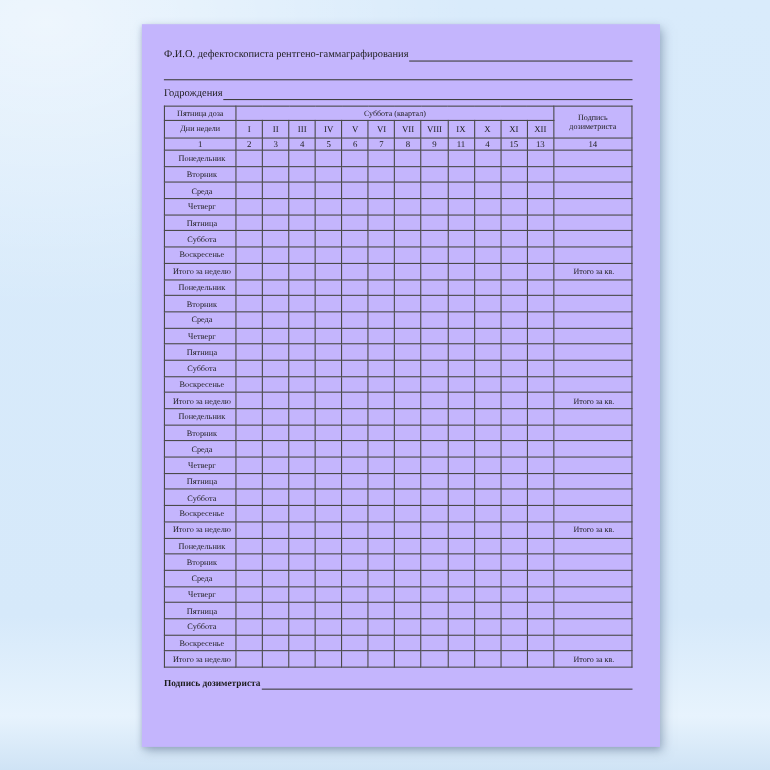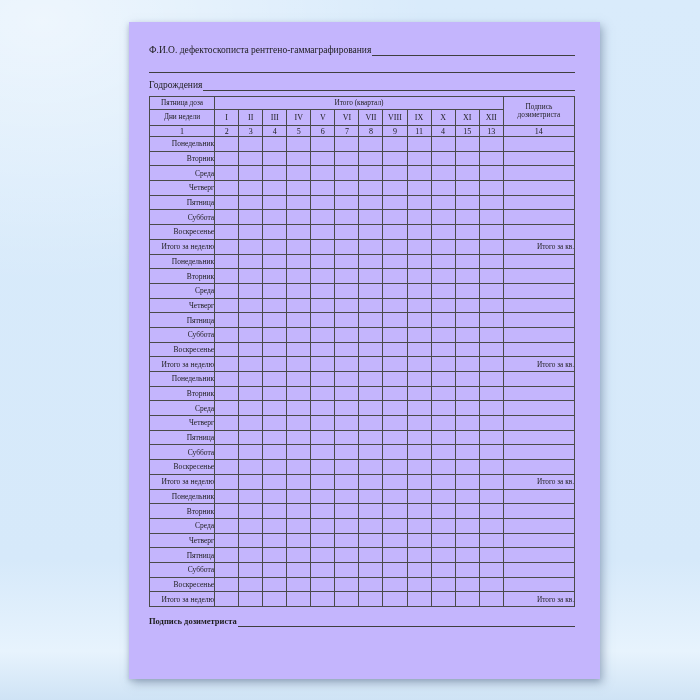--- a/index.html
+++ b/index.html
@@ -27,22 +27,22 @@
   th, td {
     border:1px solid #4a4a4a; padding:0; font-weight:normal;
     overflow:hidden; white-space:nowrap; vertical-align:middle;
   }
   thead th { font-size:7.3px; text-align:center; line-height:1.15; }
   th.sign-col { white-space:normal; }
   tr.r-h1 { height:13px; } tr.r-h2 { height:16px; } tr.r-h3 { height:11px; }
   tbody tr { height:14.7px; }
   td.num { font-size:8px; text-align:center; }
   th.numeral { font-size:8px; }
-  td.day { font-size:7.5px; text-align:right; padding-left:3px; }
-  td.qtotal { font-size:7.3px; text-align:right; padding-left:2px; }
+  td.day { font-size:7.5px; text-align:center; padding-left:3px; }
+  td.qtotal { font-size:7.3px; text-align:center; padding-left:2px; }
   .footer-sign { display:flex; align-items:flex-end; margin-top:8px; font-size:8.5px; font-weight:bold; line-height:13px; height:13px; }
   .footer-sign .fill { flex:1; border-bottom:1px solid #3f3f3f; margin-bottom:1px; margin-left:1px; }
 </style>
 </head>
 <body>
 
 <div class="paper">
 
   <div class="fline fio-row">
     <span>Ф.И.О. дефектоскописта рентгено-гаммаграфирования</span>
@@ -71,21 +71,21 @@
         <col style="width: 24px;">
         <col style="width: 24px;">
         <col style="width: 24px;">
         <col style="width: 24px;">
         <col style="width: 24px;">
         <col style="width: 71px;">
       </colgroup>
     <thead>
       <tr class="r-h1">
         <th>Пятница доза</th>
-        <th colspan="12">Итого (квартал)</th>
+        <th colspan="12">Суббота (квартал)</th>
         <th class="sign-col" rowspan="2">Подпись дозиметриста</th>
       </tr>
       <tr class="r-h2" id="numerals-row">
         <th>Дни недели</th>
       <th class="numeral">I</th>
           <th class="numeral">II</th>
           <th class="numeral">III</th>
           <th class="numeral">IV</th>
           <th class="numeral">V</th>
           <th class="numeral">VI</th>

